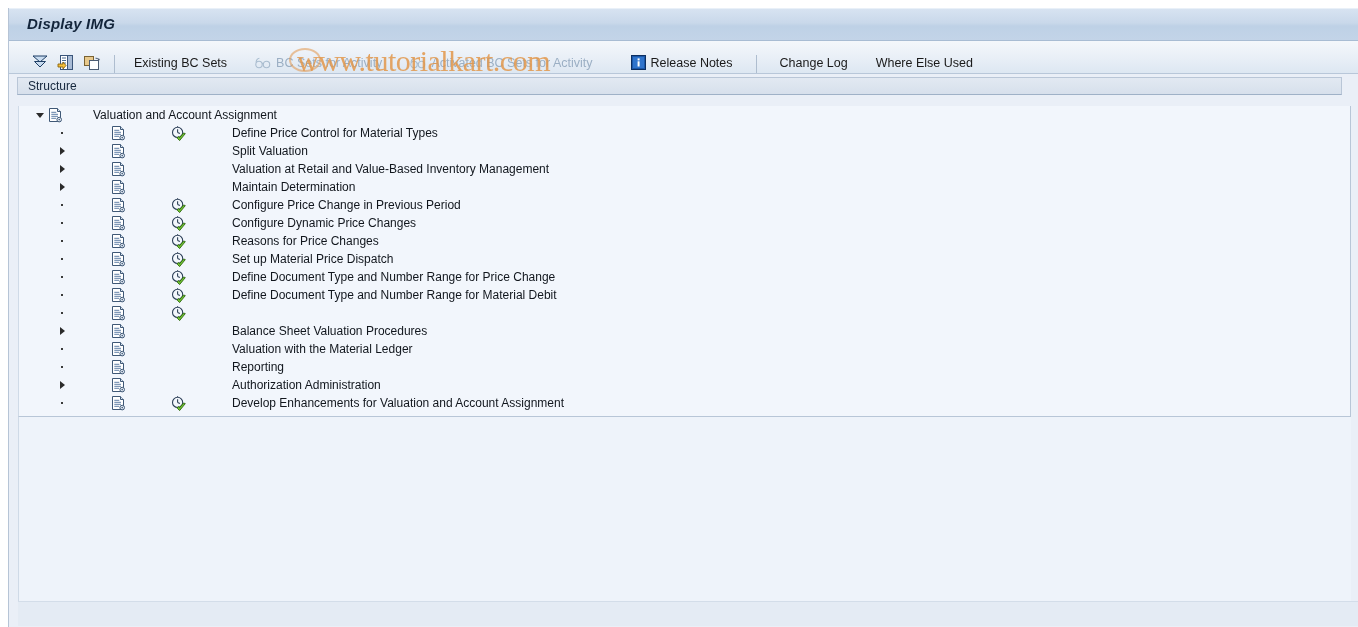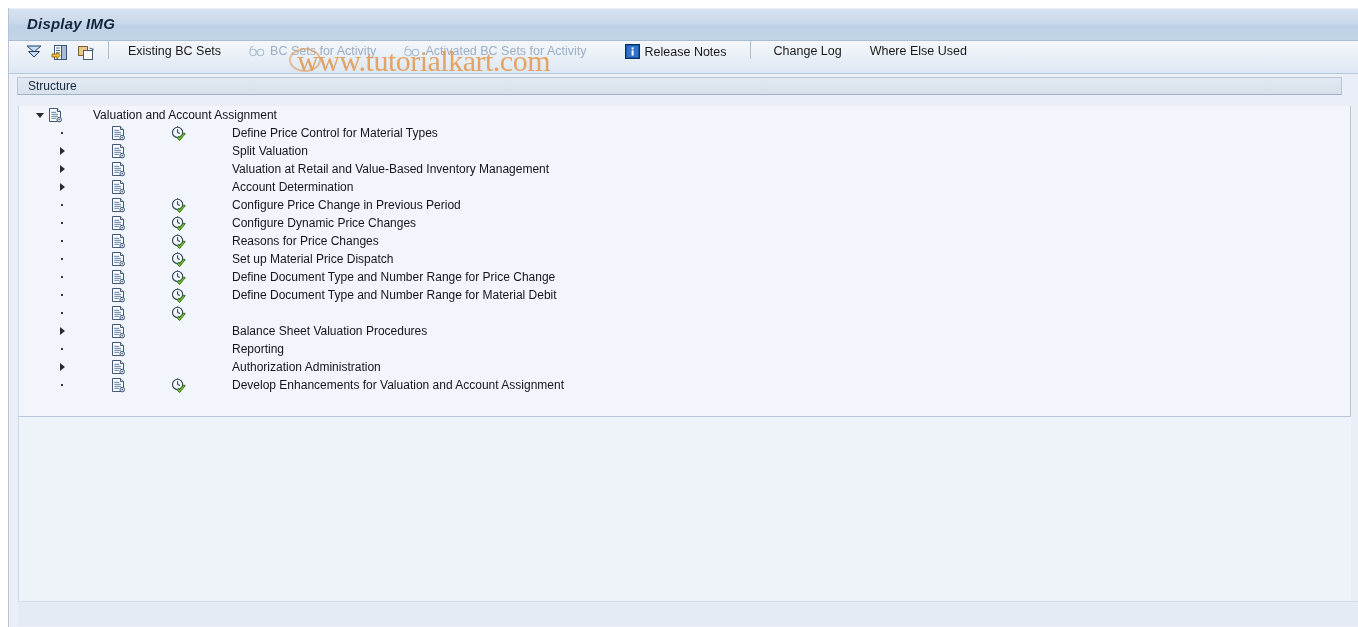--- a/index.html
+++ b/index.html
@@ -57,22 +57,22 @@
     font-family: "Liberation Sans", sans-serif;
   }
 
   
   .toolbar {
     position: relative;
     height: 33px;
     background: linear-gradient(to bottom, #f4f7fb 0%, #e7eef6 60%, #dde7f2 100%);
     border-bottom: 1px solid #b8c7d9;
     display: flex;
-    align-items: flex-start;
-    padding-left: 14px;
+    align-items: flex-end;
+    padding-left: 20px;
     box-sizing: border-box;
   }
   .tb-icon-btn {
     width: 22px;
     height: 22px;
     margin-right: 4px;
     display: flex;
     align-items: center;
     justify-content: center;
     border: 1px solid transparent;
@@ -434,21 +434,21 @@
       <path d="M2.5 1.5 h8 l3 3 v10 h-11 z" fill="#ffffff" stroke="#3f5876" stroke-width="1"></path>
       <path d="M10.5 1.5 v3 h3" fill="#d8e4f1" stroke="#3f5876" stroke-width="1"></path>
       <line x1="4.3" y1="5.3" x2="9.3" y2="5.3" stroke="#5f7fa5" stroke-width="1"></line>
       <line x1="4.3" y1="7.3" x2="11" y2="7.3" stroke="#5f7fa5" stroke-width="1"></line>
       <line x1="4.3" y1="9.3" x2="11" y2="9.3" stroke="#5f7fa5" stroke-width="1"></line>
       <line x1="4.3" y1="11.3" x2="9" y2="11.3" stroke="#5f7fa5" stroke-width="1"></line>
       <circle cx="12.2" cy="12.6" r="2.3" fill="#e6edf6" stroke="#3f5876" stroke-width="1"></circle>
       <circle cx="12.2" cy="12.6" r="0.8" fill="#3f5876"></circle>
     </svg></span>
             <span class="actspacer"></span>
-            <span class="label">Account Determination</span>
+            <span class="label">Maintain Determination</span>
           </div>
           <div class="row indent1">
             <div class="twisty">
               <div class="tw-dot"></div>
             </div>
             <span class="docicon">
     <svg width="16" height="16" viewBox="0 0 16 16">
       <path d="M2.5 1.5 h8 l3 3 v10 h-11 z" fill="#ffffff" stroke="#3f5876" stroke-width="1"></path>
       <path d="M10.5 1.5 v3 h3" fill="#d8e4f1" stroke="#3f5876" stroke-width="1"></path>
       <line x1="4.3" y1="5.3" x2="9.3" y2="5.3" stroke="#5f7fa5" stroke-width="1"></line>
@@ -644,20 +644,38 @@
       <path d="M2.5 1.5 h8 l3 3 v10 h-11 z" fill="#ffffff" stroke="#3f5876" stroke-width="1"></path>
       <path d="M10.5 1.5 v3 h3" fill="#d8e4f1" stroke="#3f5876" stroke-width="1"></path>
       <line x1="4.3" y1="5.3" x2="9.3" y2="5.3" stroke="#5f7fa5" stroke-width="1"></line>
       <line x1="4.3" y1="7.3" x2="11" y2="7.3" stroke="#5f7fa5" stroke-width="1"></line>
       <line x1="4.3" y1="9.3" x2="11" y2="9.3" stroke="#5f7fa5" stroke-width="1"></line>
       <line x1="4.3" y1="11.3" x2="9" y2="11.3" stroke="#5f7fa5" stroke-width="1"></line>
       <circle cx="12.2" cy="12.6" r="2.3" fill="#e6edf6" stroke="#3f5876" stroke-width="1"></circle>
       <circle cx="12.2" cy="12.6" r="0.8" fill="#3f5876"></circle>
     </svg></span>
             <span class="actspacer"></span>
+            <span class="label">Valuation with the Material Ledger</span>
+          </div>
+          <div class="row indent1">
+            <div class="twisty">
+              <div class="tw-dot"></div>
+            </div>
+            <span class="docicon">
+    <svg width="16" height="16" viewBox="0 0 16 16">
+      <path d="M2.5 1.5 h8 l3 3 v10 h-11 z" fill="#ffffff" stroke="#3f5876" stroke-width="1"></path>
+      <path d="M10.5 1.5 v3 h3" fill="#d8e4f1" stroke="#3f5876" stroke-width="1"></path>
+      <line x1="4.3" y1="5.3" x2="9.3" y2="5.3" stroke="#5f7fa5" stroke-width="1"></line>
+      <line x1="4.3" y1="7.3" x2="11" y2="7.3" stroke="#5f7fa5" stroke-width="1"></line>
+      <line x1="4.3" y1="9.3" x2="11" y2="9.3" stroke="#5f7fa5" stroke-width="1"></line>
+      <line x1="4.3" y1="11.3" x2="9" y2="11.3" stroke="#5f7fa5" stroke-width="1"></line>
+      <circle cx="12.2" cy="12.6" r="2.3" fill="#e6edf6" stroke="#3f5876" stroke-width="1"></circle>
+      <circle cx="12.2" cy="12.6" r="0.8" fill="#3f5876"></circle>
+    </svg></span>
+            <span class="actspacer"></span>
             <span class="label">Reporting</span>
           </div>
           <div class="row indent1">
             <div class="twisty">
               <div class="tw-right"></div>
             </div>
             <span class="docicon">
     <svg width="16" height="16" viewBox="0 0 16 16">
       <path d="M2.5 1.5 h8 l3 3 v10 h-11 z" fill="#ffffff" stroke="#3f5876" stroke-width="1"></path>
       <path d="M10.5 1.5 v3 h3" fill="#d8e4f1" stroke="#3f5876" stroke-width="1"></path>

